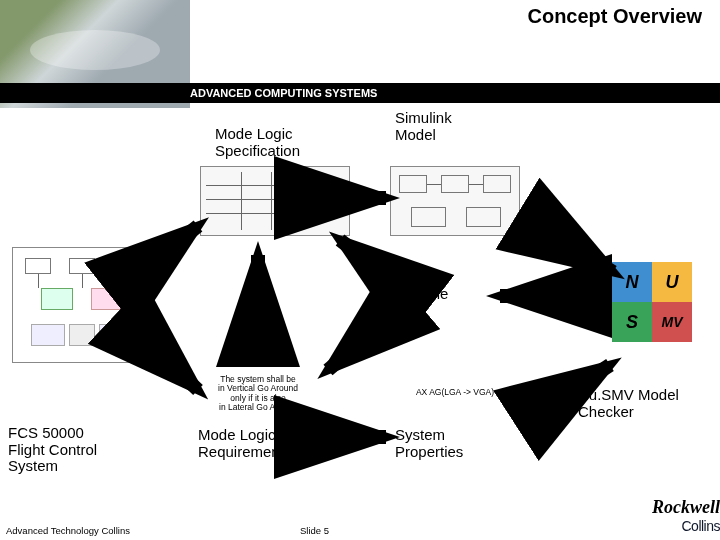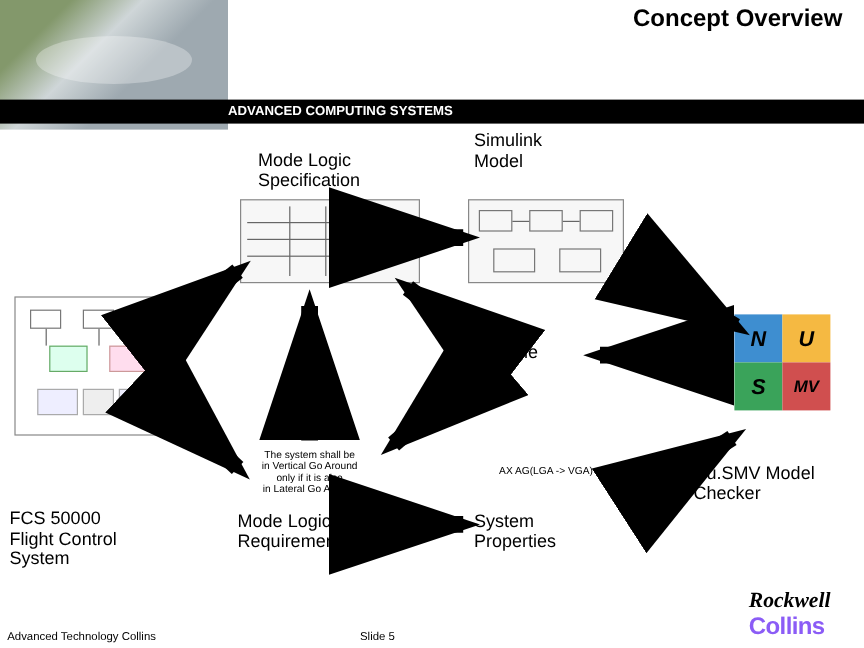--- a/index.html
+++ b/index.html
@@ -5,23 +5,23 @@
   * { margin: 0; padding: 0; box-sizing: border-box; }
   body { width: 720px; height: 540px; font-family: Arial, sans-serif; background: #fff; position: relative; overflow: hidden; }
   .header { position: absolute; top: 5px; right: 18px; font-size: 20px; font-weight: bold; }
   .hdr-img { position: absolute; top: 0; left: 0; width: 190px; height: 108px; background: linear-gradient(135deg,#83986b 20%,#cfd6d8 40%,#9ea9b0 60%); }
   .hdr-img::after { content:""; position:absolute; top:30px; left:30px; width:130px; height:40px; background:rgba(255,255,255,0.3); border-radius:50%; }
   .banner { position: absolute; top: 83px; left: 0; width: 720px; height: 20px; background: #000; color: #fff; font-size: 11px; font-weight: bold; padding-left: 190px; line-height: 20px; }
   .node-label { font-size: 15px; position: absolute; line-height: 1.1; }
   .small-text { font-size: 8.5px; text-align: center; position: absolute; line-height: 1.1; }
   .footer-left { position: absolute; bottom: 4px; left: 6px; font-size: 9.5px; }
   .footer-slide { position: absolute; bottom: 4px; left: 300px; font-size: 9.5px; }
-  .logo-box { position: absolute; bottom: 6px; right: 28px; text-align: left; }
+  .logo-box { position: absolute; bottom: 6px; right: 0; text-align: right; }
   .logo-top { font-family: Georgia, serif; font-style: italic; font-weight: bold; font-size: 18px; color: #000; }
-  .logo-bot { font-weight: bold; font-size: 20px; color: #8b5cf6; letter-spacing: -0.5px; }
+  .logo-bot { font-weight: normal; font-size: 14px; color: #0f172a; letter-spacing: -0.5px; }
   .diagram-box { position: absolute; border: 1px solid #888; background: #f7f7f7; }
   .mini-line { position: absolute; background: #666; }
   .puzzle { position: absolute; top: 262px; left: 612px; width: 82px; height: 82px; }
   .pz { position: absolute; width: 40px; height: 40px; display:flex; align-items:center; justify-content:center; font-weight:bold; font-size:18px; font-style:italic; color:#000; }
   .pz1 { top:0; left:0; background:#3e8ed0; }
   .pz2 { top:0; left:40px; background:#f5b942; }
   .pz3 { top:40px; left:0; background:#3aa35a; }
   .pz4 { top:40px; left:40px; background:#d04f4f; }
   svg.arrow { position: absolute; overflow: visible; }
 </style>

